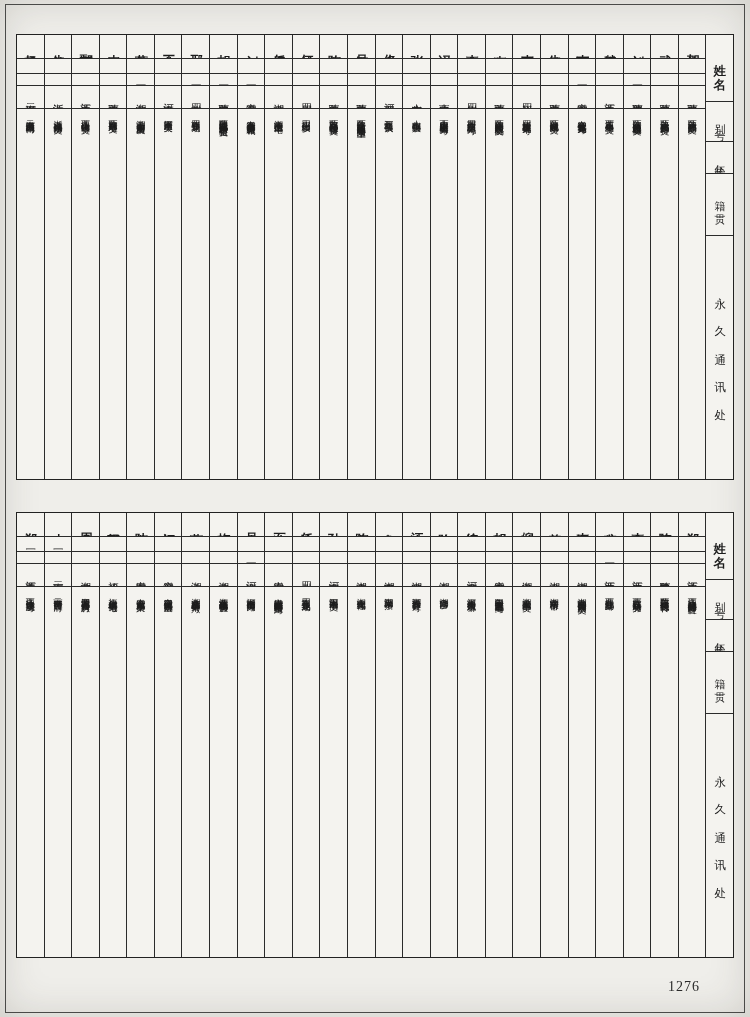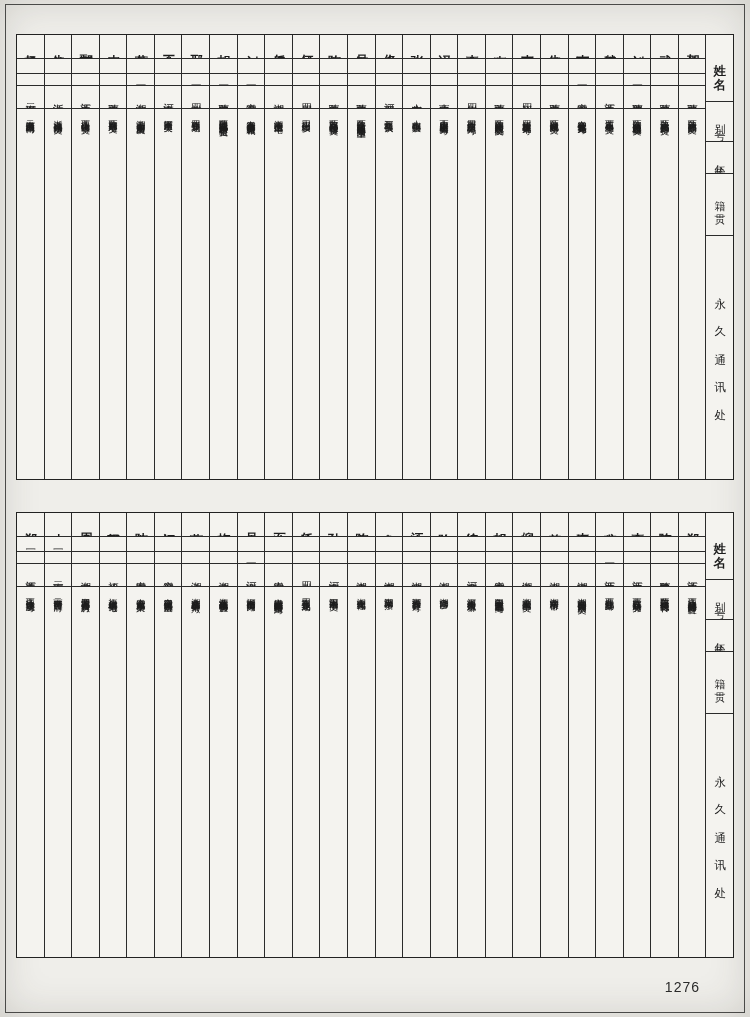--- a/index.html
+++ b/index.html
@@ -55,21 +55,21 @@
   
   .header-col .c-name .hv{letter-spacing:14px;font-size:12.5px;}
   .header-col .c-alias .hv{letter-spacing:7px;font-size:11px;}
   .header-col .c-age .hv{letter-spacing:2px;font-size:11px;}
   .header-col .c-origin .hv{letter-spacing:13px;font-size:11px;}
   .header-col .c-addr{align-items:center;}
   .header-col .c-addr .hv{height:auto;letter-spacing:28px;font-size:11.5px;}
   .page-number{
     position:absolute;right:50px;bottom:22px;
     font-size:14px;letter-spacing:1px;color:#2a2a2a;
-    font-family:Liberation Sans, sans-serif;
+    font-family:Liberation Serif, serif;
   }
 </style>
 </head>
 <body>
 
 <div class="page">
   <div class="frame"></div>
 
   <section class="dir-table" id="table-top">
       <div class="col">

